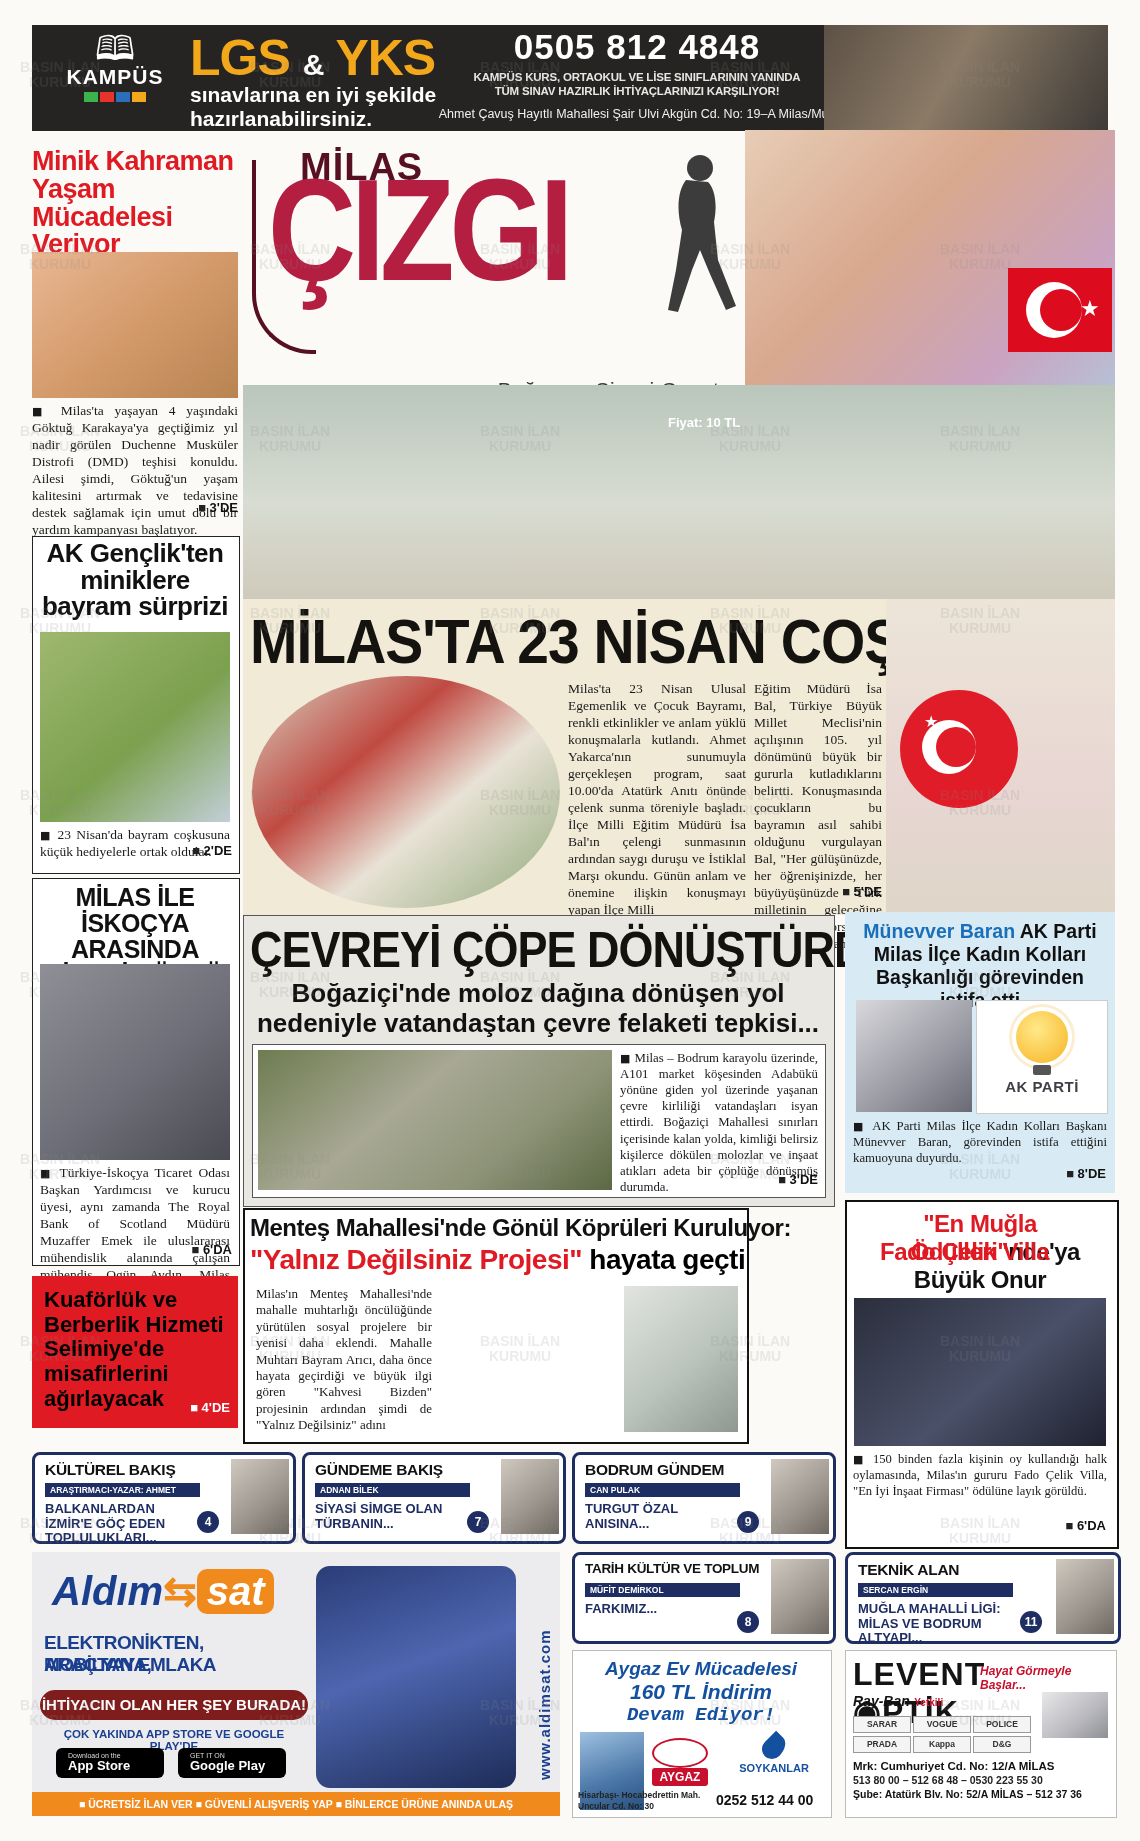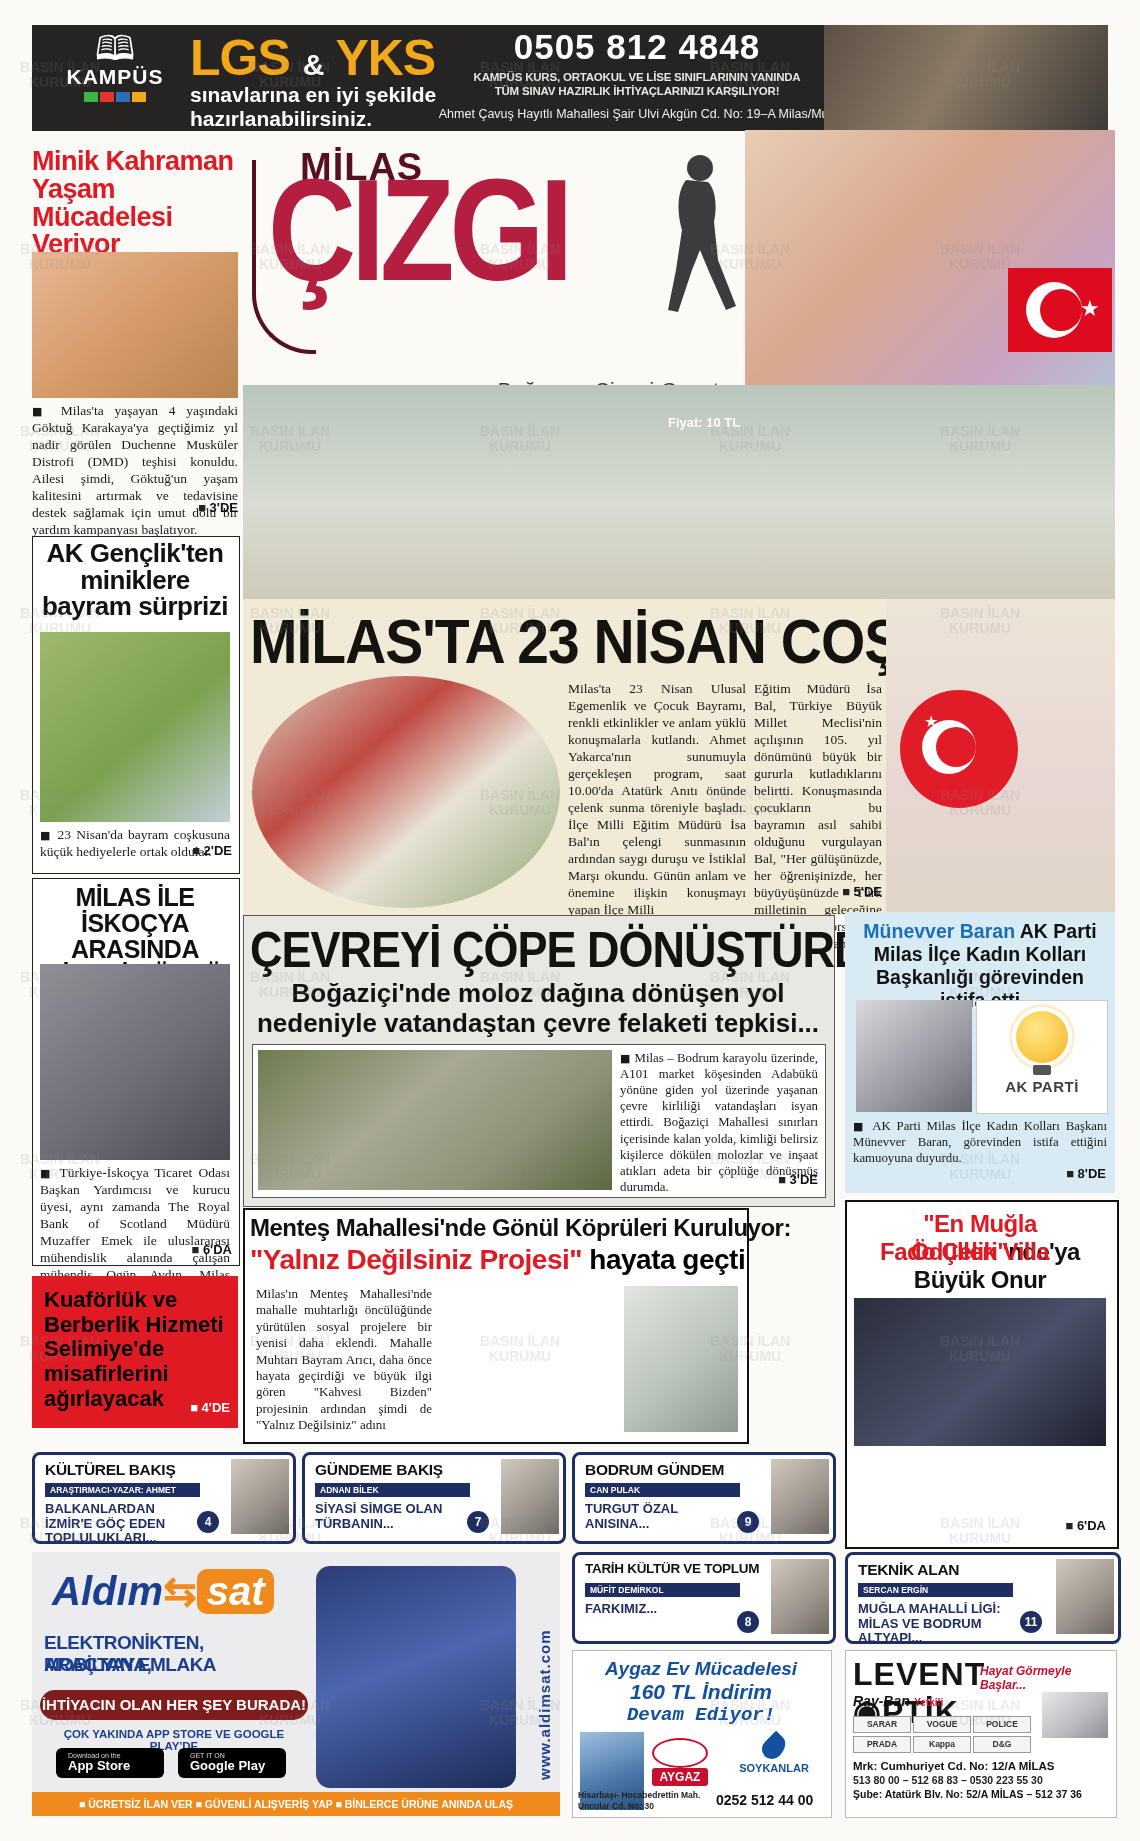--- a/index.html
+++ b/index.html
@@ -283,20 +283,21 @@
 
   <div class="abs" id="mug-box"></div>
   <div class="abs" id="mug-l1">
     <span class="redtxt">"En Muğla Ödülleri"</span><span class="blktxt">nde</span>
   </div>
   <div class="abs" id="mug-l2">
     <span class="redtxt">Fado Çelik Villa</span><span class="blktxt">'ya</span>
   </div>
   <div class="abs" id="mug-l3">Büyük Onur</div>
   <div class="abs" id="mug-photo"></div>
+  <div class="abs serif" id="mug-cap"><span class="sq">150 binden fazla kişinin oy kullandığı halk oylamasında, Milas'ın gururu Fado Çelik Villa, "En İyi İnşaat Firması" ödülüne layık görüldü.</span></div>
   <div class="abs ptag" id="mug-tag">6'DA</div>
 
   <div class="abs colbox" id="cb1">
     <div class="sec">KÜLTÜREL BAKIŞ</div>
     <div class="abar">ARAŞTIRMACI-YAZAR: AHMET ŞENOL</div>
     <div class="ttl">BALKANLARDAN İZMİR'E GÖÇ EDEN TOPLULUKLARI...</div>
     <div class="num" style="left:162px;top:56px">4</div>
     <div class="face"></div>
   </div>
   <div class="abs colbox" id="cb2">
@@ -374,21 +375,21 @@
     <span class="ys">Yetkili Satıcı</span>
   </div>
   <div class="abs brand-chip" style="left:853px;top:1716px">SARAR</div>
   <div class="abs brand-chip" style="left:913px;top:1716px">VOGUE</div>
   <div class="abs brand-chip" style="left:973px;top:1716px">POLICE</div>
   <div class="abs brand-chip" style="left:853px;top:1736px">PRADA</div>
   <div class="abs brand-chip" style="left:913px;top:1736px">Kappa</div>
   <div class="abs brand-chip" style="left:973px;top:1736px">D&amp;G</div>
   <div class="abs" id="sun"></div>
   <div class="abs" id="opt-a1">Mrk: Cumhuriyet Cd. No: 12/A MİLAS</div>
-  <div class="abs" id="opt-a2">513 80 00 – 512 68 83 – 0530 223 55 30</div>
+  <div class="abs" id="opt-a2">513 80 00 – 512 68 48 – 0530 223 55 30</div>
   <div class="abs" id="opt-a3">Şube: Atatürk Blv. No: 52/A MİLAS – 512 37 36</div>
 
   <div class="abs" id="wm">
       <span style="left: 20px; top: 60px;">BASIN İLAN
 KURUMU</span>
       <span style="left: 250px; top: 60px;">BASIN İLAN
 KURUMU</span>
       <span style="left: 480px; top: 60px;">BASIN İLAN
 KURUMU</span>
       <span style="left: 710px; top: 60px;">BASIN İLAN

